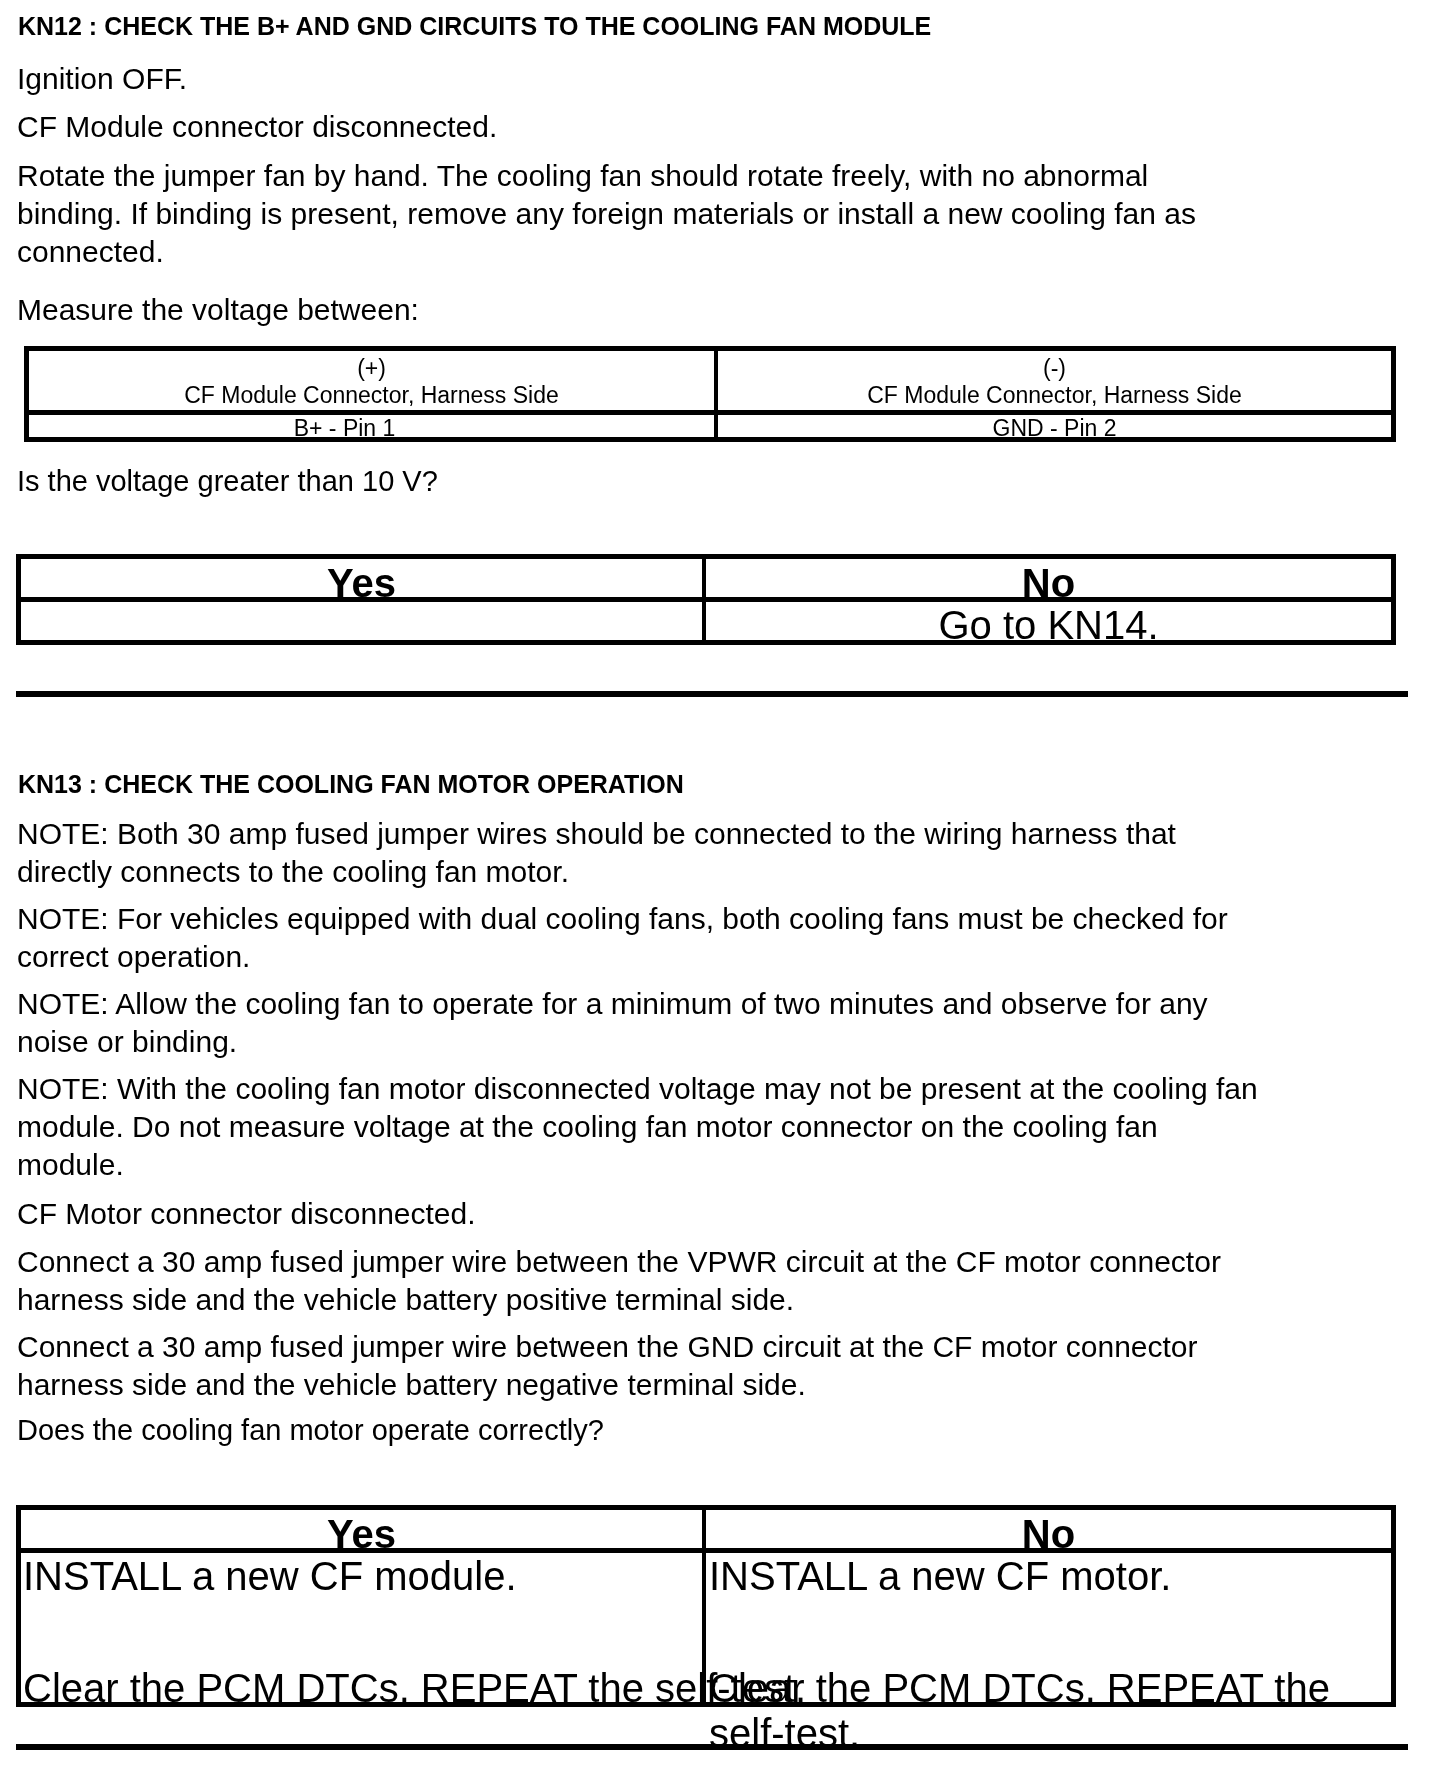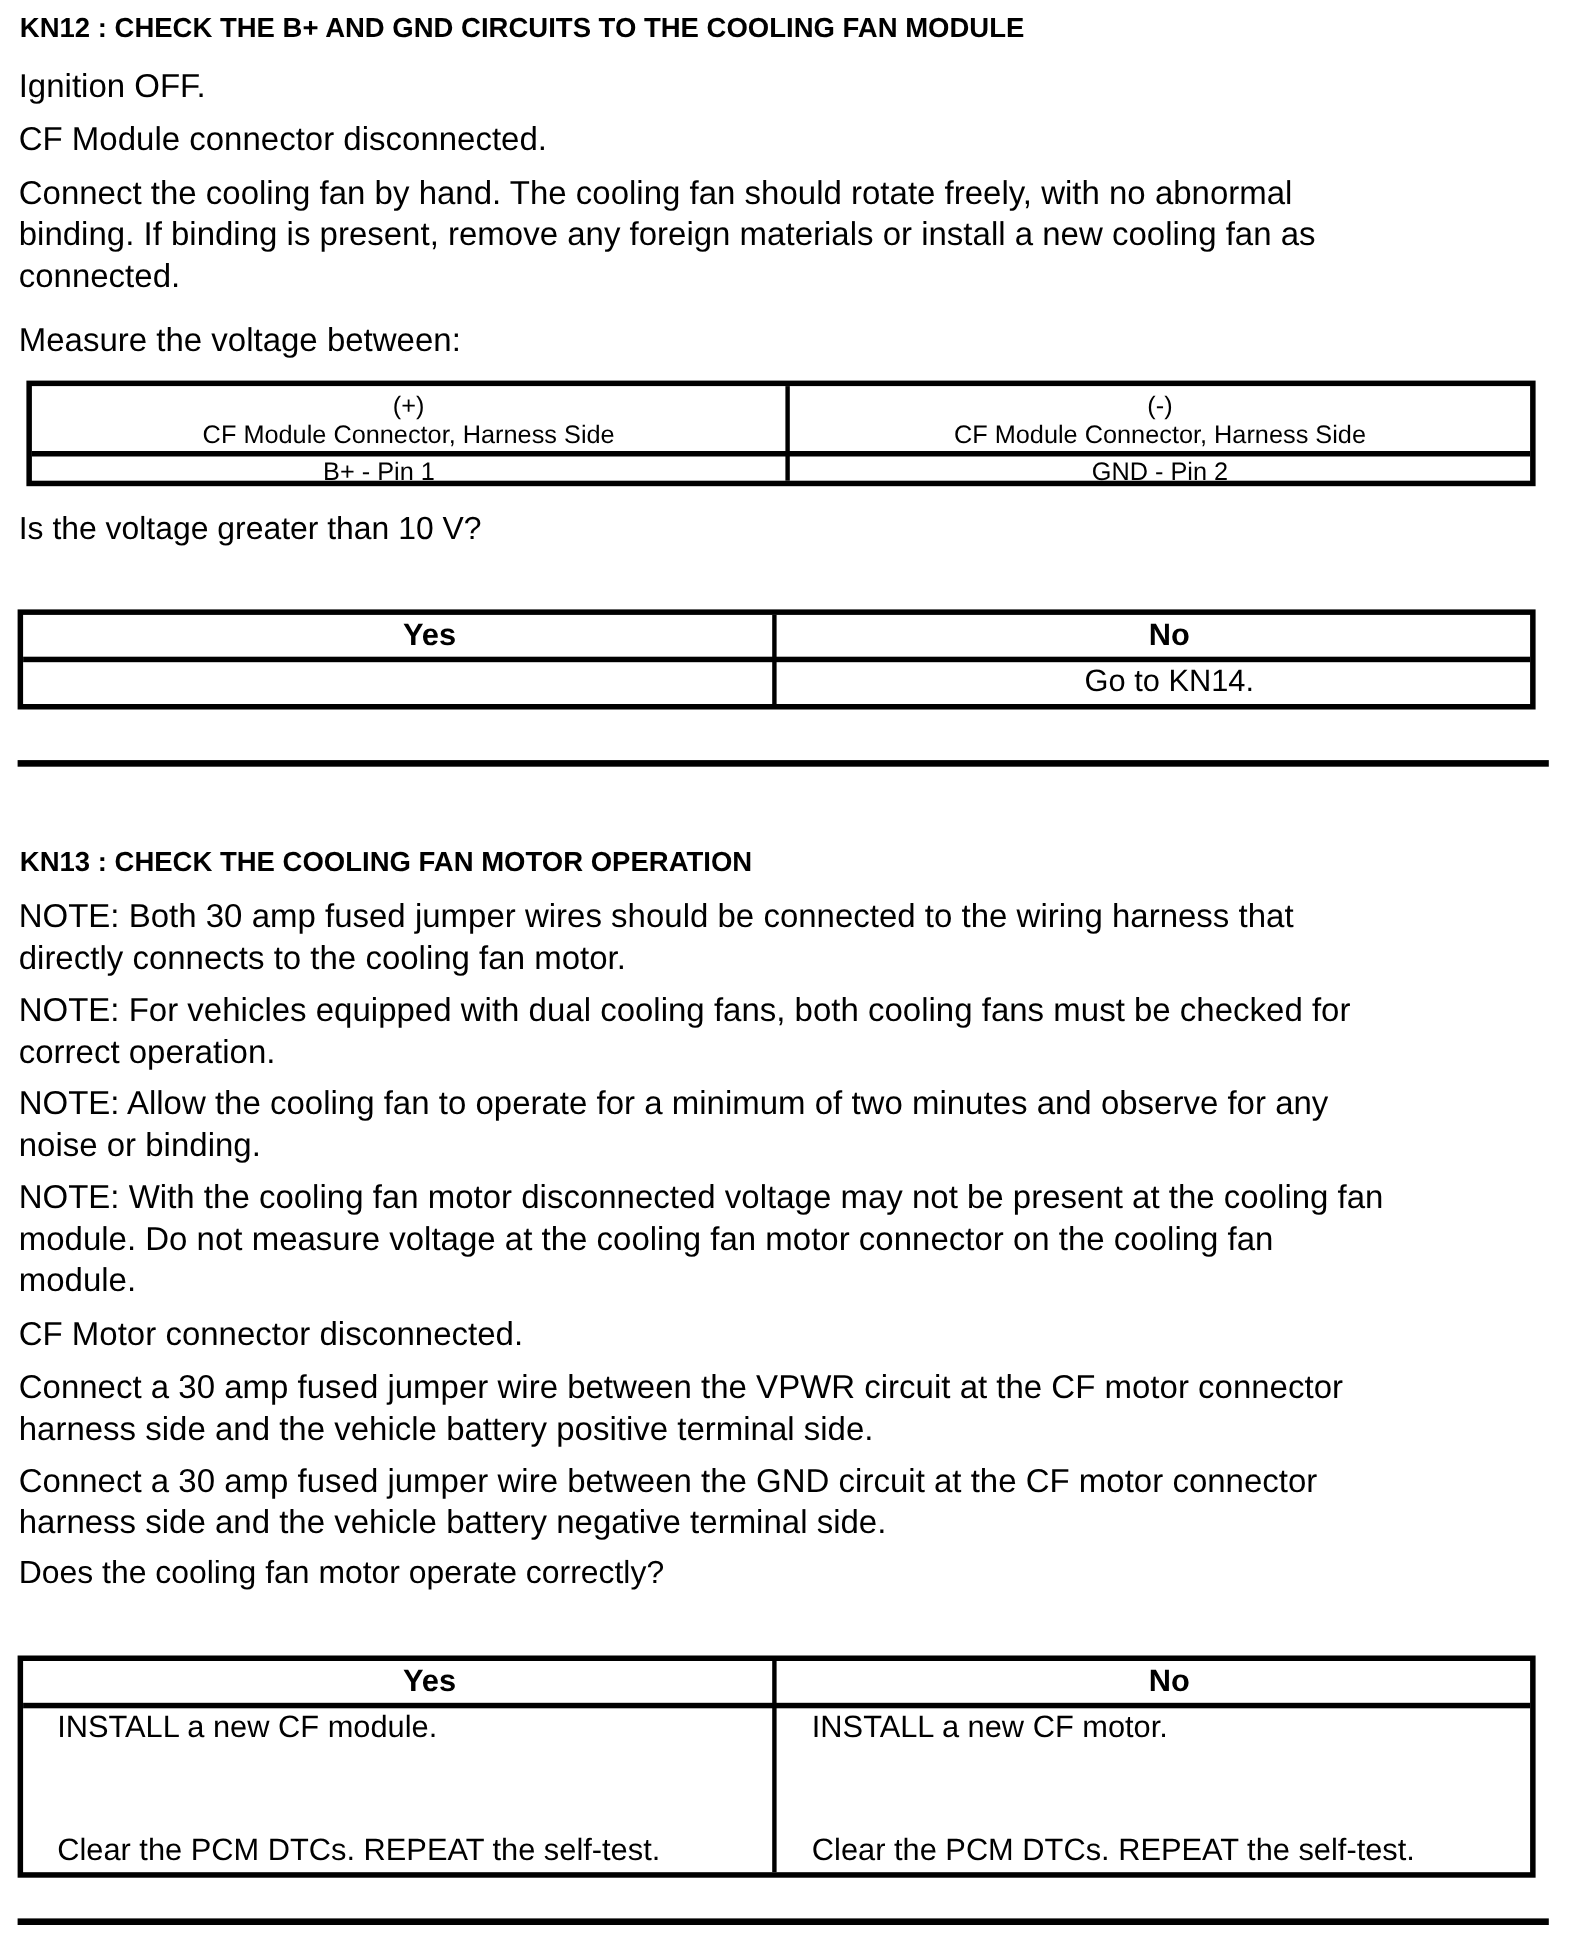--- a/index.html
+++ b/index.html
@@ -7,31 +7,31 @@
          font-family:"Liberation Sans", sans-serif; color:#000; }
   .abs { position:absolute; white-space:nowrap; }
   .h { font-weight:bold; font-size:25px; left:18px; }
   .t { font-size:30px; left:17px; line-height:38px; }
   .q { font-weight:normal; font-size:29px; left:17px; }
   .tbl { position:absolute; border:5px solid #000; box-sizing:border-box; }
   .vline { position:absolute; background:#000; width:4px; }
   .hline { position:absolute; background:#000; height:5px; }
   .cell { position:absolute; text-align:center; }
   .small { font-size:23px; line-height:27px; }
-  .mid { font-size:28px;margin-left:29px; }
+  .mid { font-size:40px; }
   .sep { position:absolute; background:#000; height:6px; }
   .lt { text-align:left; }
 </style>
 </head>
 <body>
 
 <div class="abs h" style="top:12px;">KN12 : CHECK THE B+ AND GND CIRCUITS TO THE COOLING FAN MODULE</div>
 <div class="abs t" style="top:60px;">Ignition OFF.</div>
 <div class="abs t" style="top:108px;">CF Module connector disconnected.</div>
-<div class="abs t" style="top:157px;">Connect the cooling fan by hand. The cooling fan should rotate freely, with no abnormal</div>
+<div class="abs t" style="top:157px;">Rotate the jumper fan by hand. The cooling fan should rotate freely, with no abnormal</div>
 <div class="abs t" style="top:195px;">binding. If binding is present, remove any foreign materials or install a new cooling fan as</div>
 <div class="abs t" style="top:233px;">connected.</div>
 <div class="abs t" style="top:291px;">Measure the voltage between:</div>
 
 <div class="tbl" style="left:24px; top:346px; width:1372px; height:96px;">
   <div class="hline" style="left:0; right:0; top:59px;"></div>
   <div class="vline" style="left:685px; top:0; bottom:0;"></div>
   <div class="cell small" style="left:0; width:685px; top:4px;">
     <div>(+)</div>
     <div>CF Module Connector, Harness Side</div>

